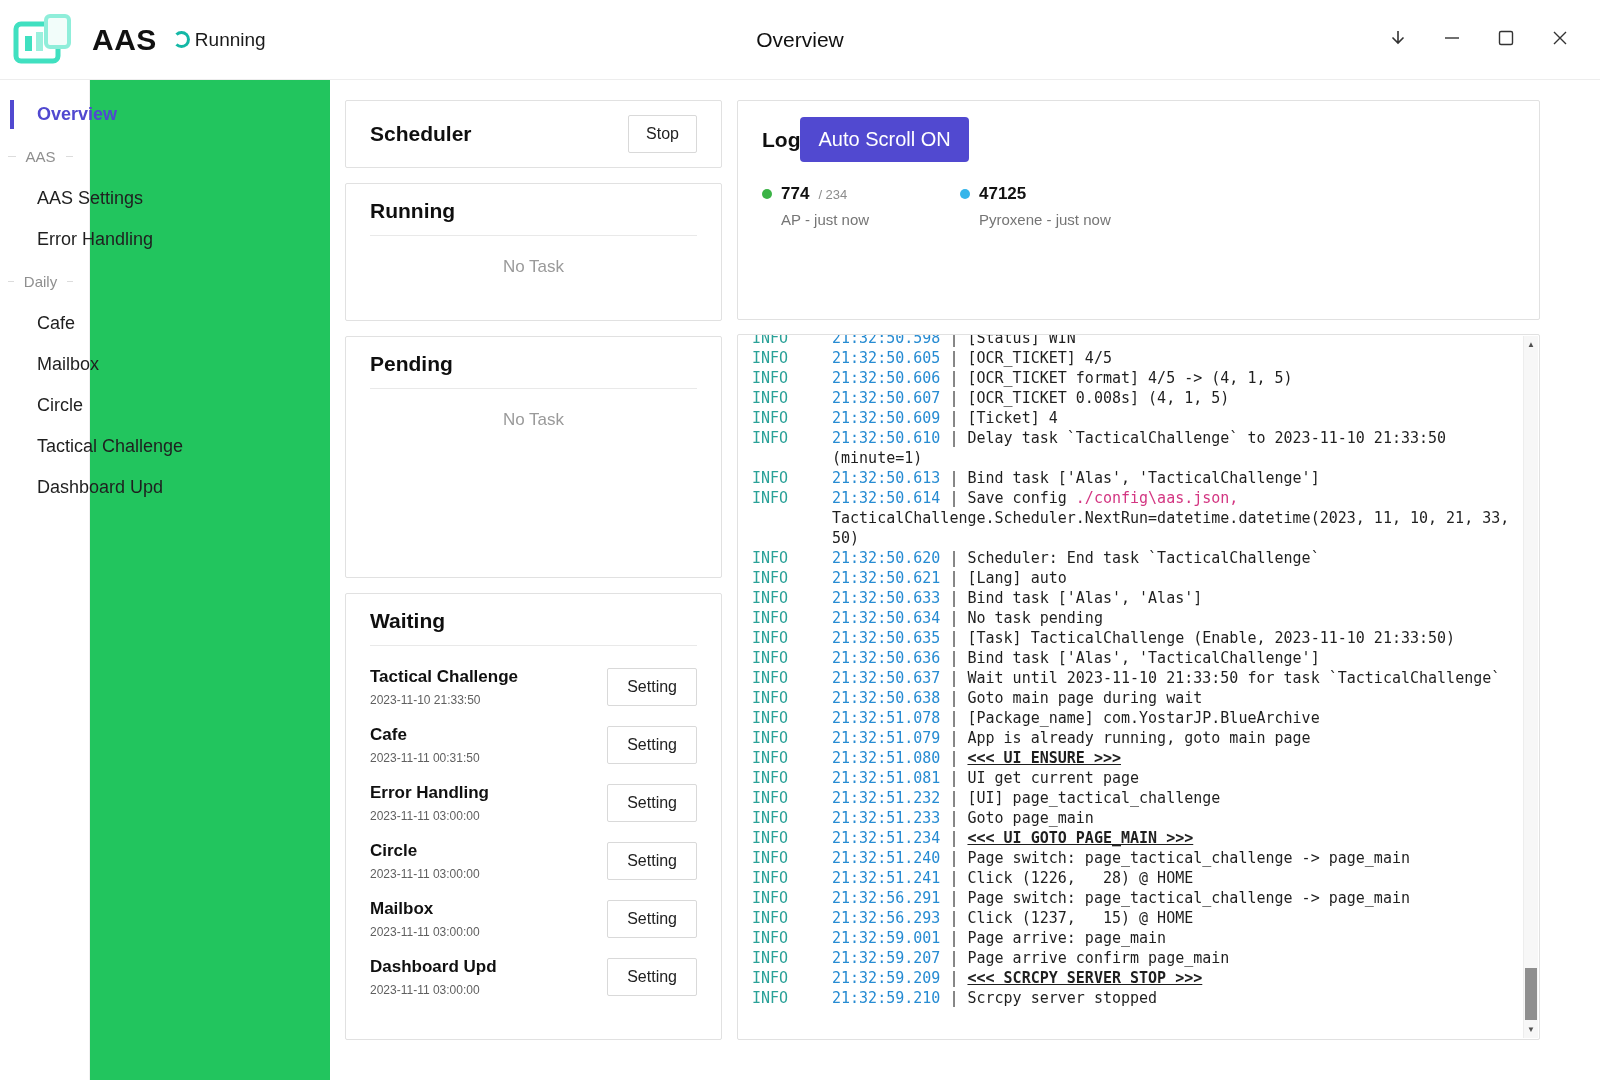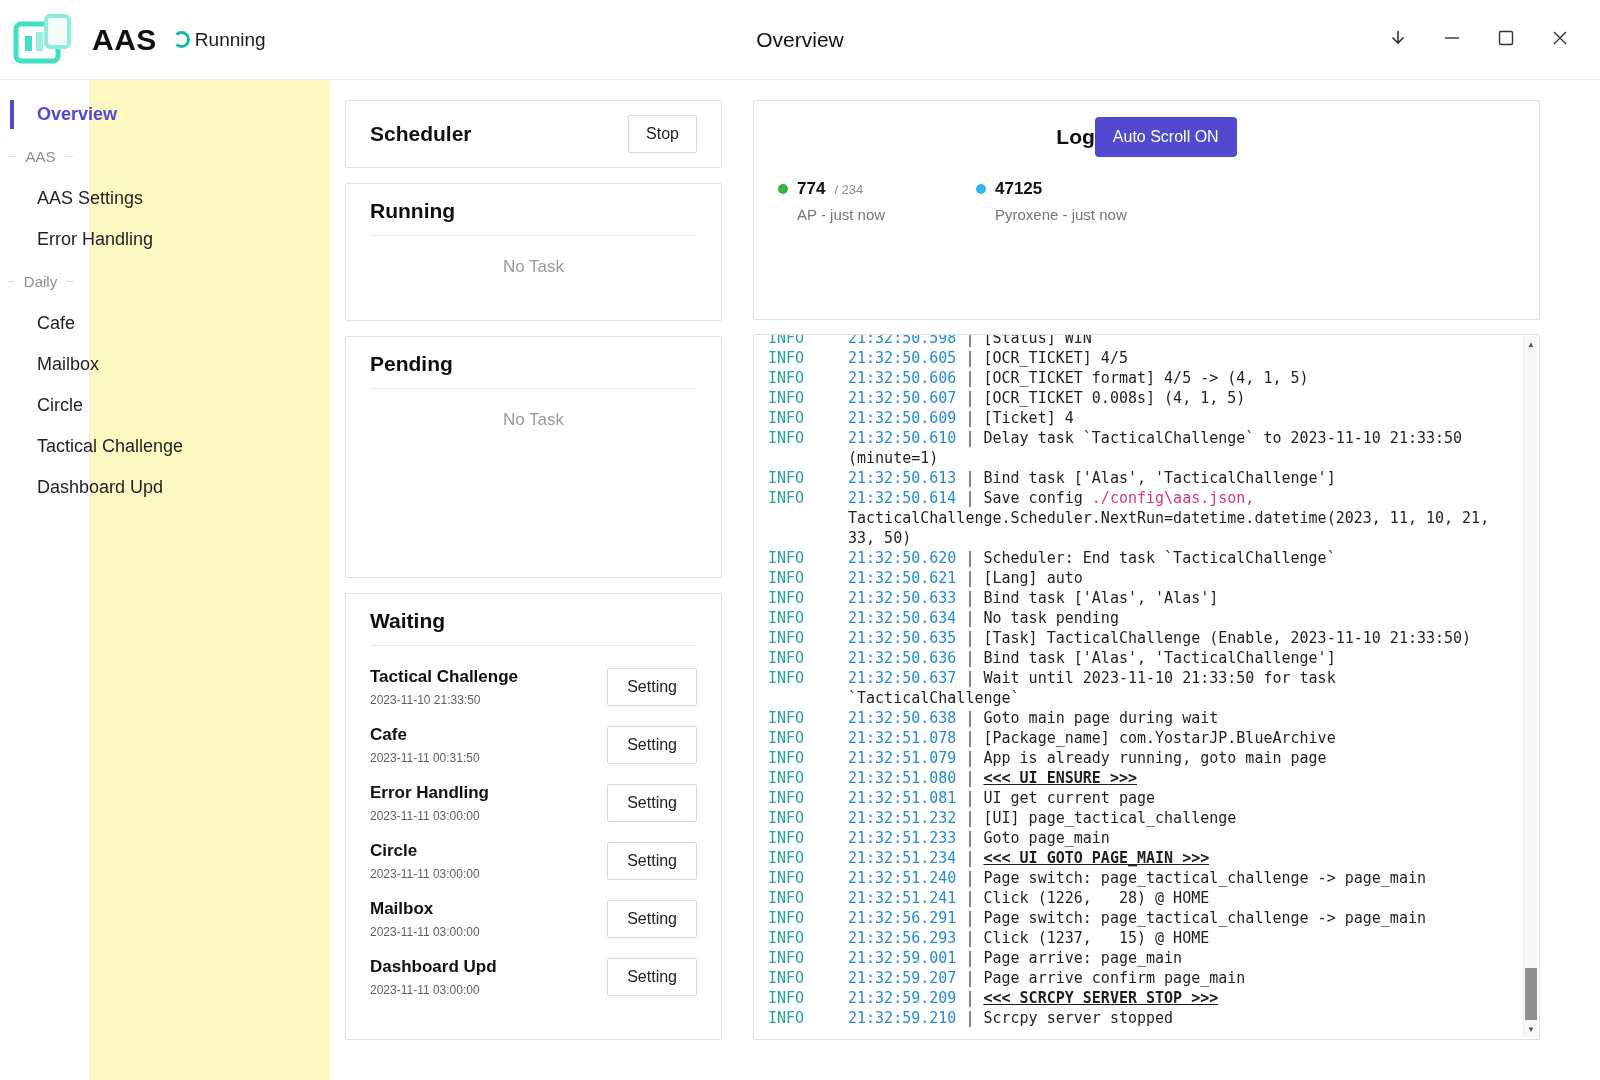--- a/index.html
+++ b/index.html
@@ -1,19 +1,19 @@
 <!DOCTYPE html>
 <html><head>
 <meta charset="utf-8">
 <style>
   * { box-sizing: border-box; margin: 0; padding: 0; }
   html,body { width:1600px; height:1080px; overflow:hidden; background:#fff;
     font-family:"Liberation Sans", sans-serif; color:#222; }
   .app { display:grid; grid-template-columns:90px 240px 1fr; grid-template-rows:80px 1fr;
-    width:1600px; height:1080px; background:#fef9c3; }
+    width:1600px; height:1080px; background:#22c55e; }
 
   
   .titlebar { grid-column:1/4; display:flex; align-items:center; position:relative;
     background:#fff; border-bottom:1px solid #ededed; }
   .logo { margin-left:12px; display:flex; align-items:center; }
   .app-name { font-size:30px; font-weight:bold; margin-left:18px; letter-spacing:.5px; color:#111; }
   .spinner { width:17px; height:17px; border:3px solid #14b8a6; border-left-color:transparent;
     border-radius:50%; margin-left:16px; }
   .status-text { font-size:19px; margin-left:5px; color:#1a1a1a; }
   .page-title { position:absolute; left:50%; transform:translateX(-50%); font-size:21px; color:#111; }
@@ -36,21 +36,21 @@
   .nav-item { padding:10px 8px 10px 37px; font-size:18px; color:#1f1f1f; cursor:pointer;
     position:relative; white-space:nowrap; }
   .nav-item.nav-active { color:#5149d0; font-weight:bold; }
   .nav-item.nav-active::before { content:''; position:absolute; left:10px; top:6px; bottom:6px;
     width:4px; background:#5149d0; }
   .nav-divider { display:flex; align-items:center; gap:10px; margin:13px 16px 13px 8px;
     color:#8f8f8f; font-size:15px; }
   .nav-line { flex:1; height:1px; background:#dcdcdc; }
 
   
-  .main { grid-row:2; grid-column:3; padding:20px 60px 40px 15px; display:flex; gap:31px;
+  .main { grid-row:2; grid-column:3; padding:20px 60px 40px 15px; display:flex; gap:15px;
     background:#fff; min-height:0; }
   .col-left { width:377px; flex:none; display:flex; flex-direction:column; gap:15px; min-height:0; }
   .col-right { flex:1; min-width:0; display:flex; flex-direction:column; gap:14px; min-height:0; }
   .card { border:1px solid #e1e1e1; border-radius:2px; background:#fff; }
   .card-title { font-size:21px; font-weight:bold; color:#0f0f0f; }
   .card-header { margin:0 24px; padding:15px 0 12px; border-bottom:1px solid #e9e9e9; }
   .ghost-btn { border:1px solid #d9d9d9; background:#fff; border-radius:2px; font-size:16px;
     padding:9px 17px; color:#222; font-family:inherit; cursor:pointer; }
   .empty { text-align:center; color:#9a9a9a; font-size:17px; margin-top:21px; }
 
@@ -60,22 +60,22 @@
   .pending { height:242px; }
   .waiting { flex:1; min-height:0; overflow:hidden; display:flex; flex-direction:column; }
   .waiting-list { padding:12px 24px; overflow:hidden; }
   .w-row { display:flex; align-items:center; justify-content:space-between; padding:9px 0; }
   .w-name { font-size:17px; font-weight:bold; color:#101010; }
   .w-time { font-size:12px; color:#5f5f5f; margin-top:6px; }
   .setting-btn { padding:9px 19px; }
 
   
   .log-card { height:220px; padding:16px 24px; flex:none; }
-  .log-head { display:flex; align-items:center; justify-content:center; }
-  .primary-btn { background:#5149d0; color:#fff; border:none; border-radius:4px; font-size:16px;
+  .log-head { display:flex; align-items:center; justify-content:flex-start; }
+  .primary-btn { background:#5149d0; color:#fff; border:none; border-radius:4px; font-size:20px;
     padding:11px 18px; font-family:inherit; cursor:pointer; }
   .log-stats { display:flex; margin-top:22px; }
   .stat { width:198px; }
   .stat-top { display:flex; align-items:center; gap:9px; }
   .dot { width:10px; height:10px; border-radius:50%; flex:none; }
   .stat-value { font-size:17px; font-weight:bold; color:#111; }
   .stat-suffix { font-size:13px; color:#8c8c8c; }
   .stat-label { font-size:15px; color:#757575; margin-top:7px; margin-left:19px; }
 
   

